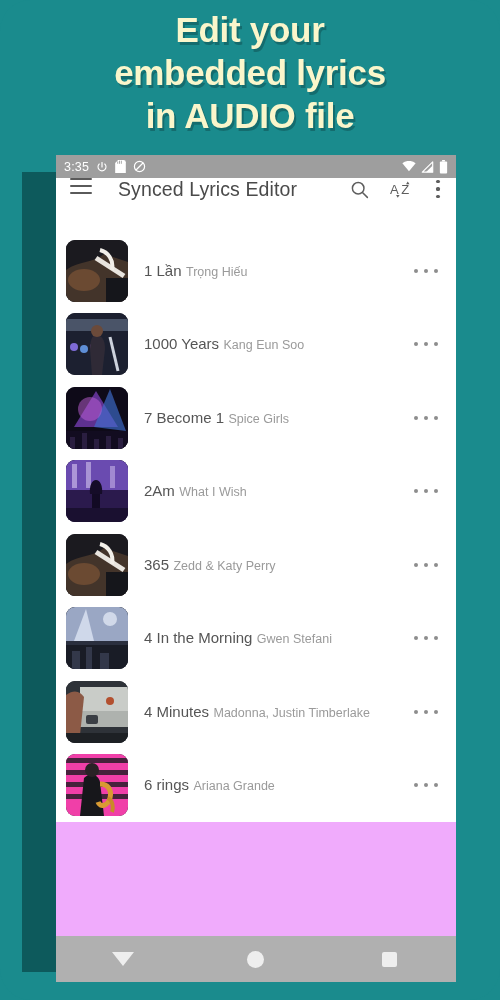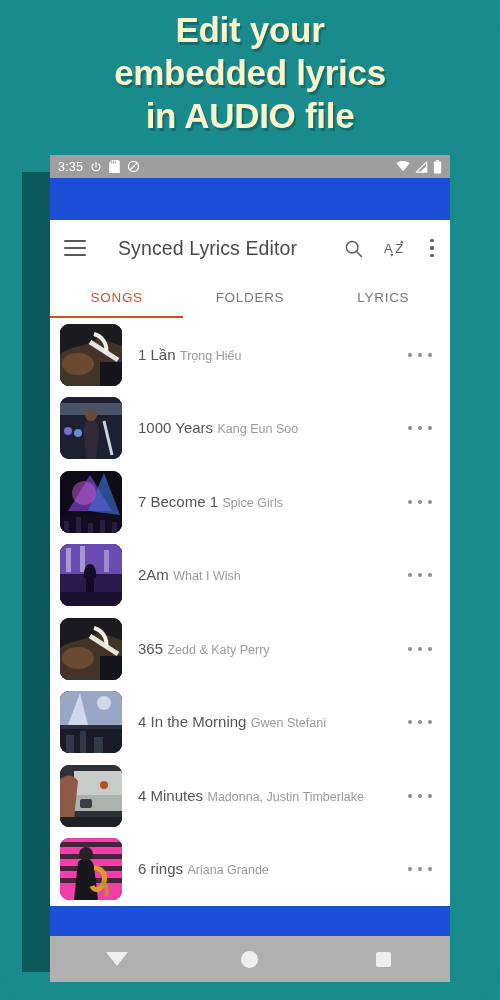--- a/index.html
+++ b/index.html
@@ -25,40 +25,40 @@
   }
   .headline .ln { display: block; }
 
   
   .phone-shadow {
     position: absolute; left: 22px; top: 172px;
     width: 420px; height: 800px;
     background: #0d5a5c;
   }
   .phone {
-    position: absolute; left: 50px; top: 155px;
+    position: absolute; left: 56px; top: 155px;
     width: 400px; height: 827px;
-    background: #1d4ed8;
+    background: #f0abfc;
     overflow: hidden;
   }
 
   
   .statusbar {
     height: 23px; background: #9e9e9e; color: #ffffff;
     display: flex; align-items: center; padding: 0 8px; gap: 7px;
     font-size: 12px;
   }
   .sb-time { font-size: 12.5px; letter-spacing: 0.2px; }
   .sb-right { margin-left: auto; display: flex; align-items: center; gap: 5px; }
   .ico { display: inline-block; line-height: 0; }
 
   
   .appbar {
-    height: 56px; background: #fff; display: flex; align-items: center;
-    padding: 0 14px; gap: 10px; margin-top: 42px;
+    height: 56px; background: #fff; display: flex; align-items: flex-start;
+    padding: 0 14px; gap: 4px;
   }
   .hamburger { width: 22px; height: 16px; display: flex; flex-direction: column; justify-content: space-between; flex: 0 0 auto; }
   .hamburger i { display: block; height: 2px; background: #5a5a5a; border-radius: 1px; }
   .app-title {
     margin-left: 22px; font-size: 19.5px; color: #4a4a4a; letter-spacing: 0.1px;
     white-space: nowrap;
   }
   .appbar-actions { margin-left: auto; display: flex; align-items: center; gap: 20px; padding-right: 2px; }
   .act { display: flex; align-items: center; justify-content: center; }
   .dots-v { width: 4px; height: 18px; display: flex; flex-direction: column; justify-content: space-between; align-items: center; }
@@ -187,31 +187,20 @@
           </svg>
         </span>
         <span class="act dots-v">
             <i></i>
             <i></i>
             <i></i>
           </span>
       </span>
     </div>
 
-    <div class="tabs">
-      <div class="tab active">
-        <span>SONGS</span>
-      </div>
-      <div class="tab">
-        <span>FOLDERS</span>
-      </div>
-      <div class="tab">
-        <span>LYRICS</span>
-      </div>
-    </div>
 
     <div class="songlist">
 
       <div class="song-row">
         <span class="thumb">
           <svg viewBox="0 0 62 62">
               <rect width="62" height="62" fill="#1b1a1f"></rect>
               <path d="M0 30c14-10 26-6 38-16l24 8v40H0z" fill="#43342a"></path>
               <ellipse cx="18" cy="40" rx="16" ry="11" fill="#6b4a32"></ellipse>
               <path d="M30 18 58 36" stroke="#e8e4de" stroke-width="5" fill="none"></path>

